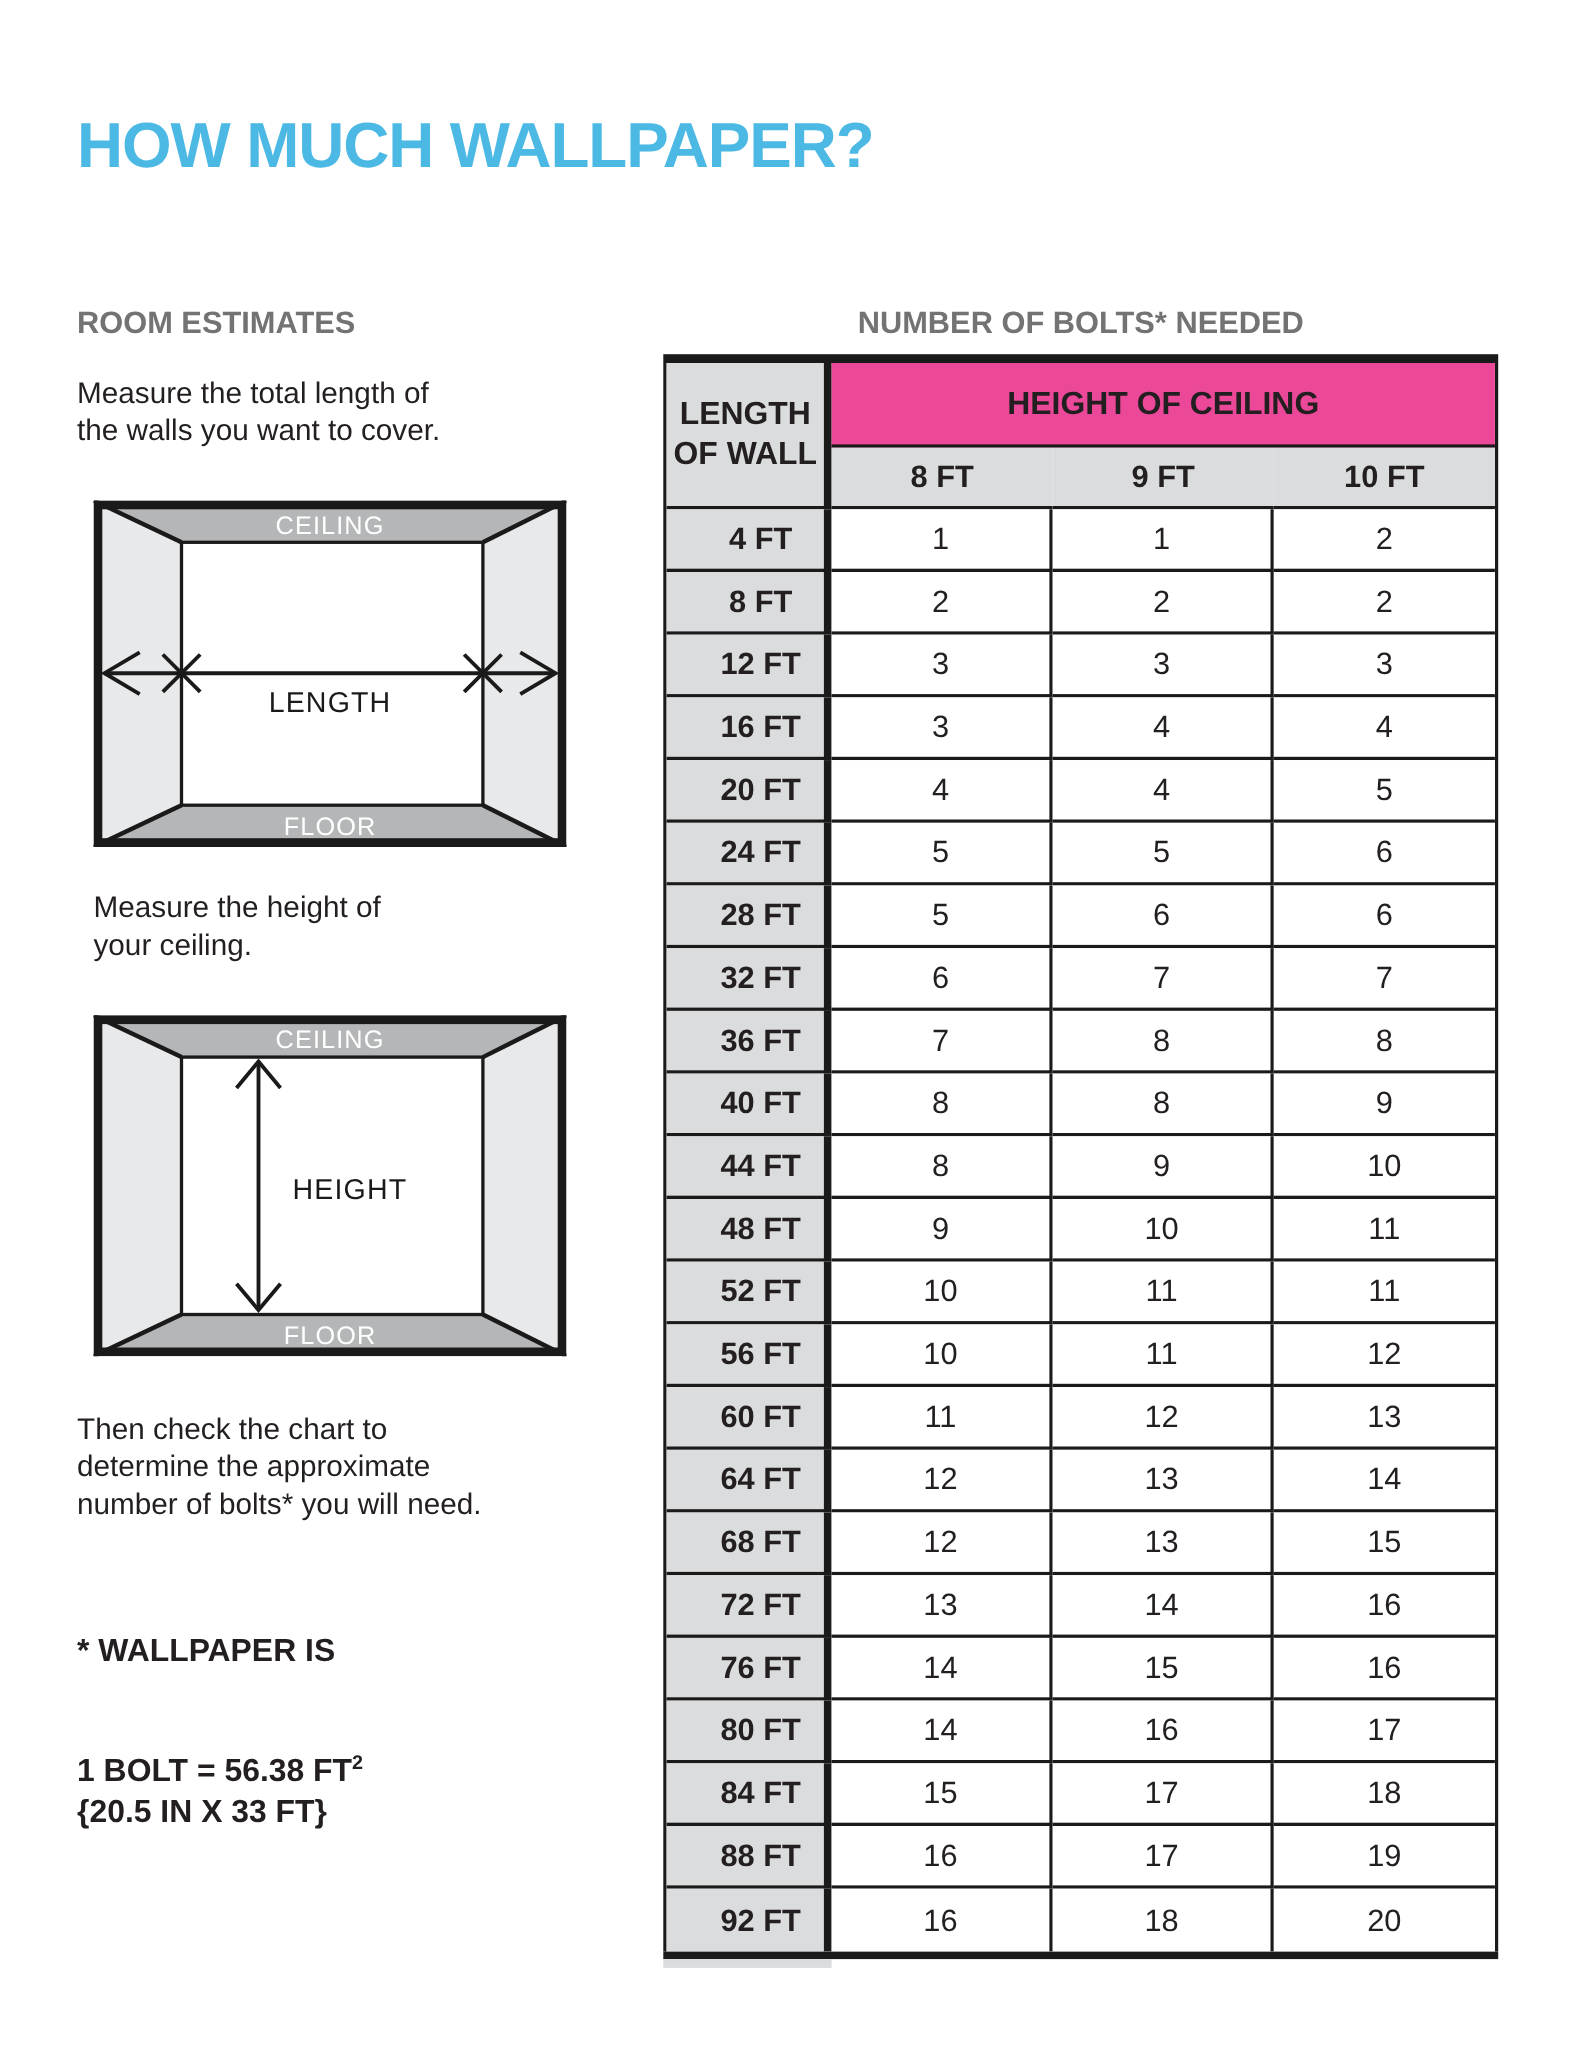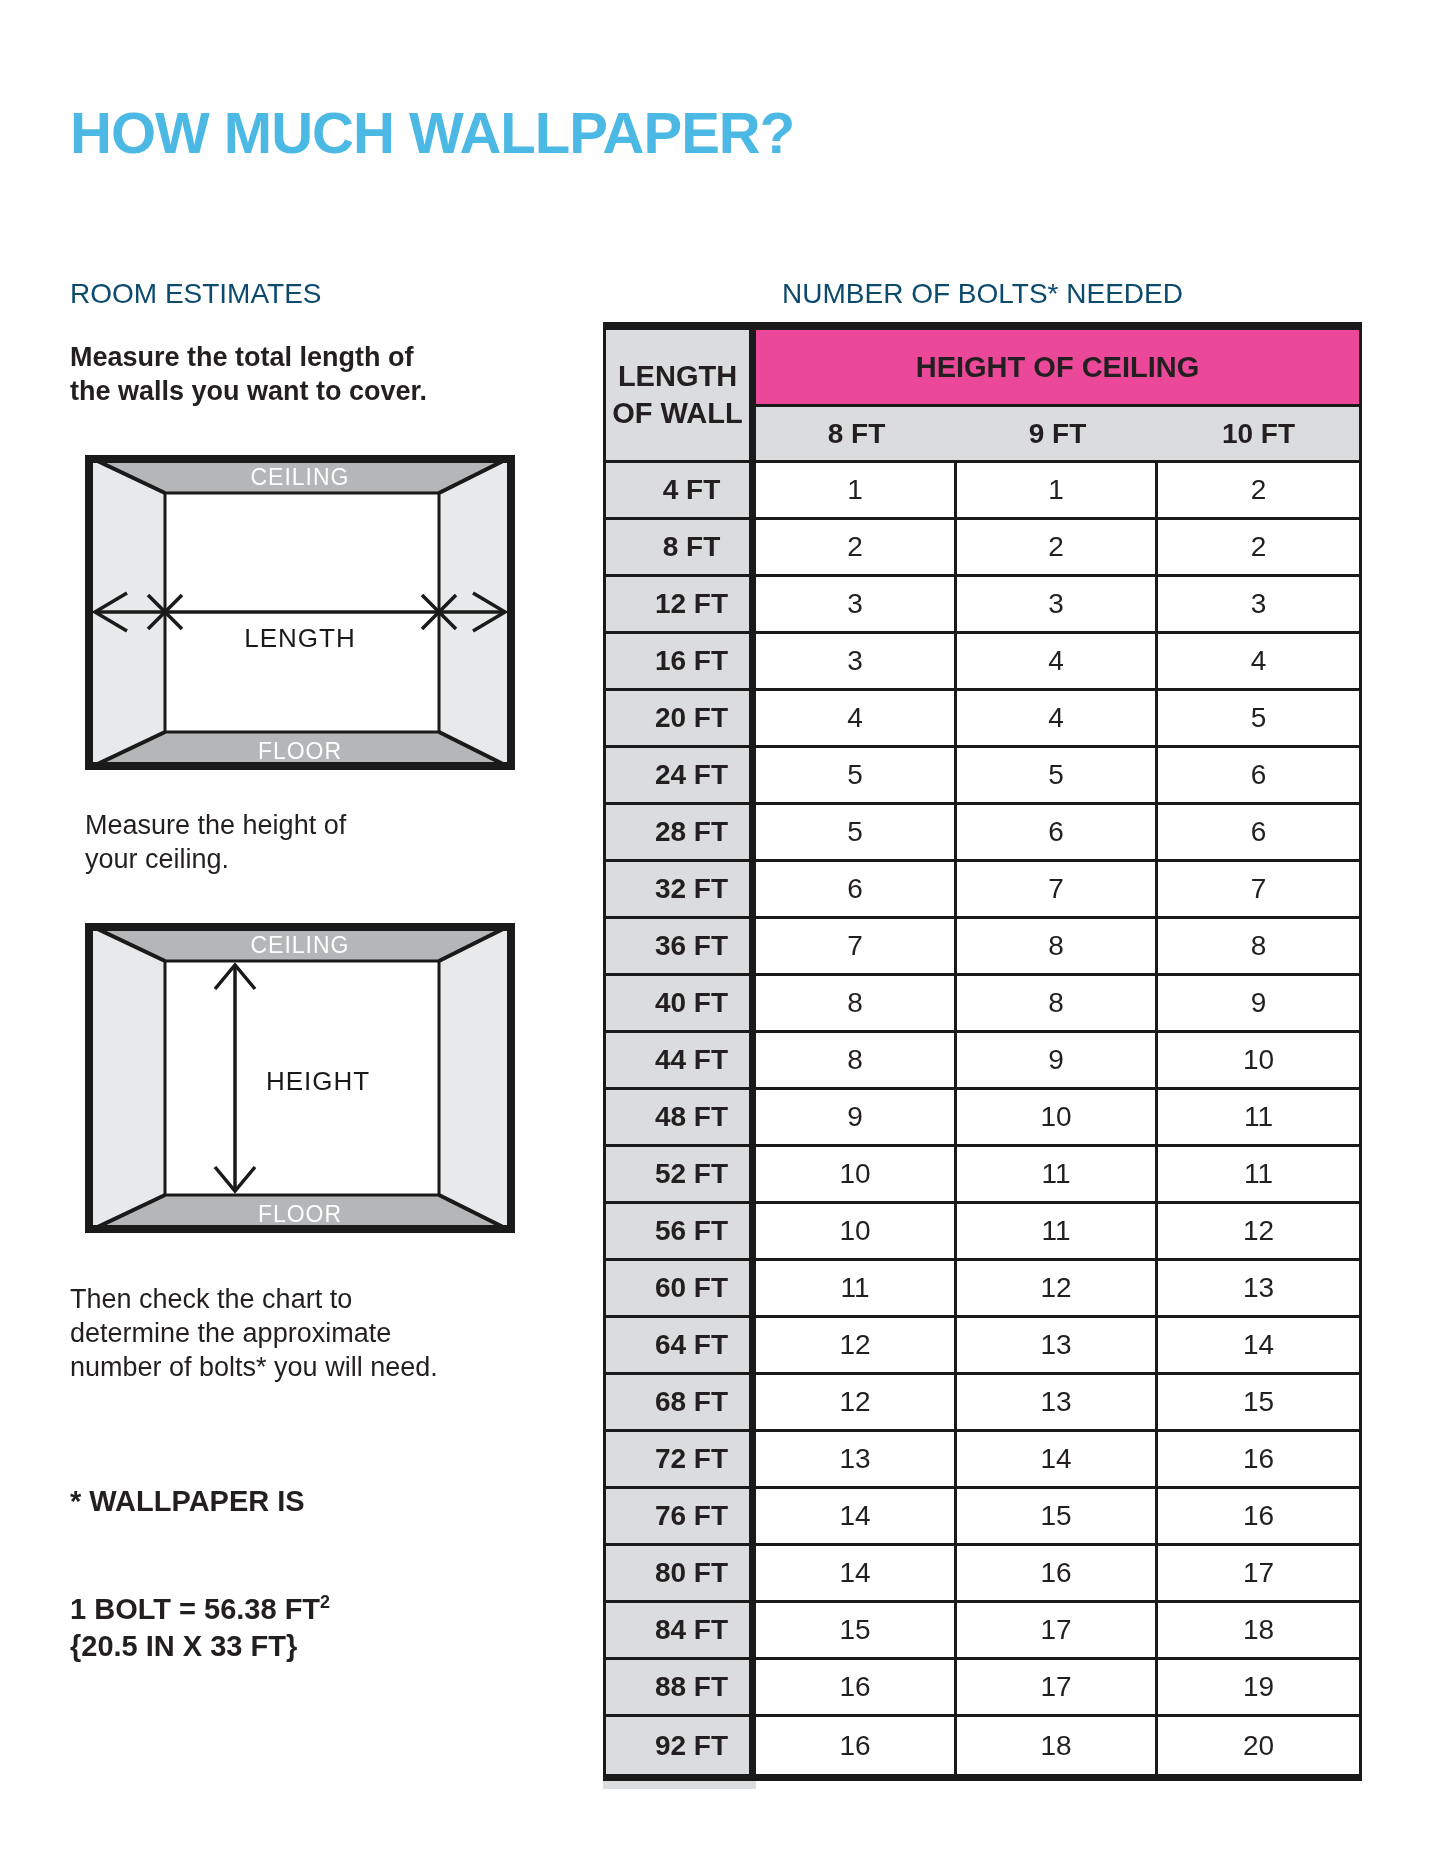--- a/index.html
+++ b/index.html
@@ -1,24 +1,24 @@
 <!DOCTYPE html>
 <html><head>
 <meta charset="utf-8">
 <style>
   html,body{margin:0;padding:0;background:#ffffff;}
   .page{position:relative;width:1445px;height:1870px;background:#ffffff;overflow:hidden;
         font-family:"Liberation Sans", sans-serif;color:#231F20;}
   .h1{position:absolute;left:70px;top:66px;font-size:58px;font-weight:bold;color:#4CB9E5;
       letter-spacing:-1px;white-space:nowrap;margin-top:33px;}
-  .section-head{position:absolute;font-size:28px;font-weight:normal;color:#0c4a6e;white-space:nowrap;}
+  .section-head{position:absolute;font-size:28px;font-weight:bold;color:#737373;white-space:nowrap;}
   .sh-left{left:70px;top:278px;}
   .sh-right{left:603px;top:278px;width:759px;text-align:center;}
   .para{position:absolute;left:70px;font-size:27px;line-height:34px;color:#231F20;white-space:pre-line;}
-  .p1{top:340px;font-weight:bold;}
+  .p1{top:340px;}
   .p2{top:808px;margin-left:15px;}
   .p3{top:1282px;}
   .foot{position:absolute;left:70px;top:1484px;font-size:29px;font-weight:bold;line-height:35px;}
   .foot .l2{padding-left:24px;}
   .boltnote{position:absolute;left:70px;top:1584px;font-size:29px;font-weight:bold;line-height:37px;}
   .boltnote sup{font-size:0.62em;vertical-align:super;}
   .diagram{position:absolute;left:85px;}
   .d1{top:455px;}
   .d2{top:923px;}
   .svgtext{font-family:"Liberation Sans", sans-serif;}

